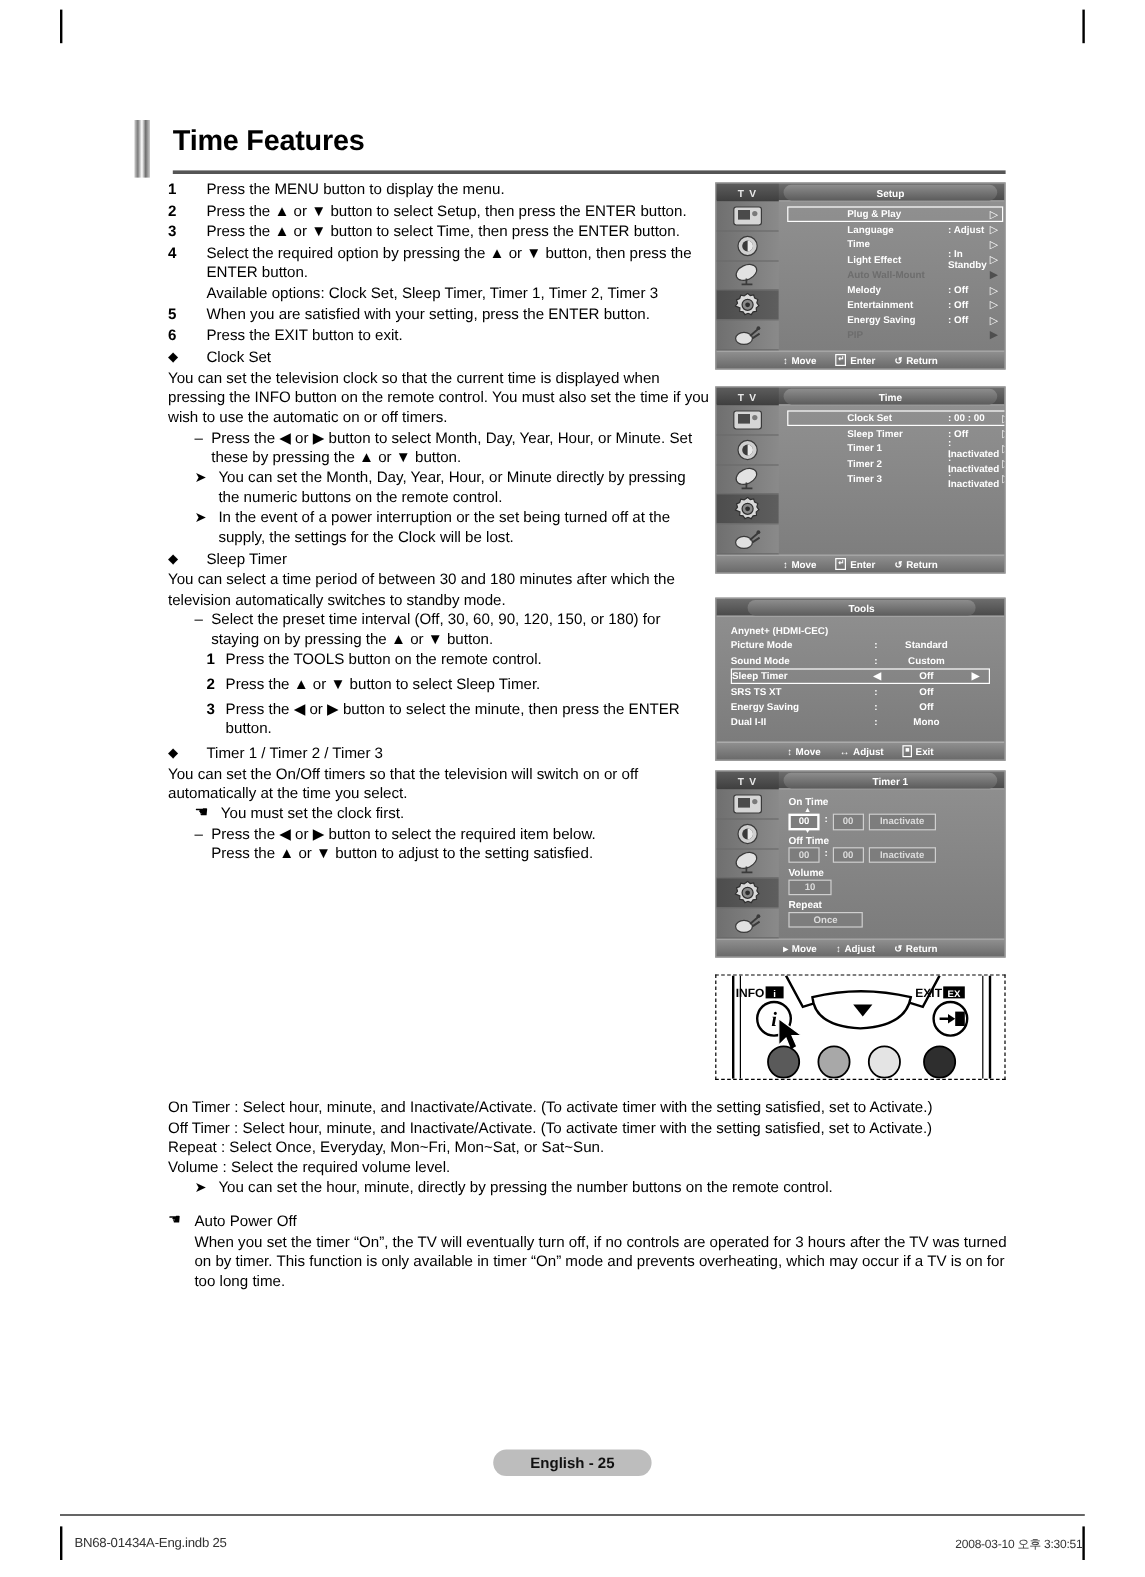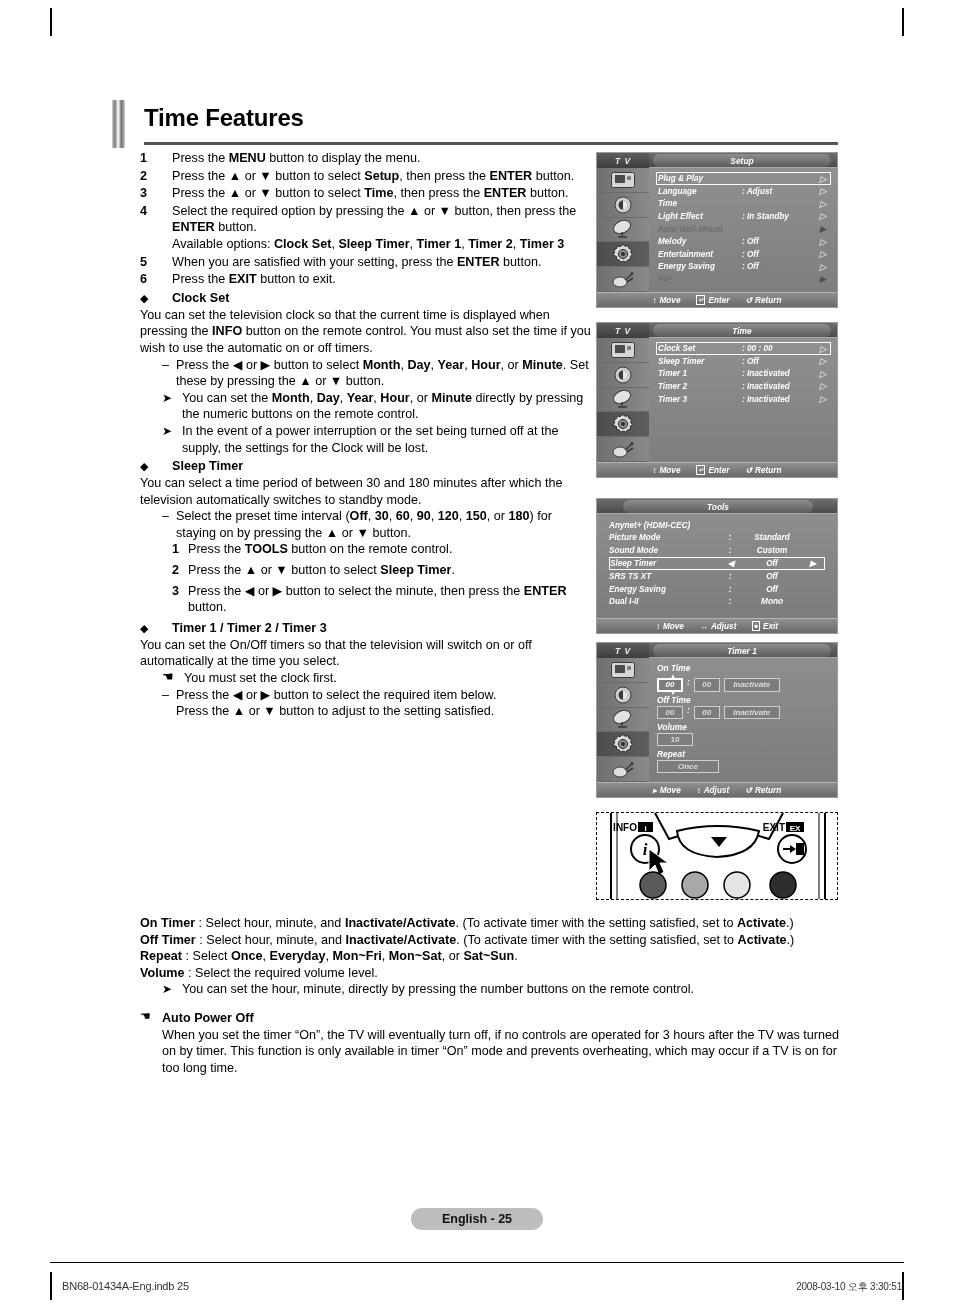--- a/index.html
+++ b/index.html
@@ -67,39 +67,38 @@
   .note .body { flex:1; }
 
   .note-wide { display:flex; }
   .note-wide .mark { width:22px; flex:0 0 22px; font-size:12px; }
   .note-wide .body { flex:1; }
 
   .hand { display:flex; margin-left:22px; }
   .hand .mark { width:22px; flex:0 0 22px; }
   .hand .body { flex:1; }
 
-  b, .b { font-weight:bold; }
+  b, .b { font-weight:normal; }
   .sub-head { font-weight:bold; margin:8px 0 7px 0; }
   .indent { margin-left:32px; }
   .indent2 { margin-left:46px; }
   .para { margin:0; }
 
   .handglyph { font-size:13px; line-height:1; }
 
   
   .osd {
     position:absolute;
     width:242px;
     border:1px solid #9a9a9a;
     background:#8b8b8b;
     font-size:8.2px;
     color:#fff;
     font-family:"Liberation Sans", sans-serif;
     overflow:hidden;
-    font-style:italic;
   }
   .osd-top {
     height:15px; position:relative;
     background:linear-gradient(to bottom,#6d6d6d,#4a4a4a);
     border-bottom:1px solid #a9a9a9;
   }
   .osd-tv {
     position:absolute; left:0; top:0; width:52px; height:15px;
     display:flex; align-items:center; justify-content:center;
     color:#e9e9e9; font-weight:bold; font-size:8.5px; letter-spacing:1px;
@@ -127,21 +126,21 @@
   .rail-cell.sel { background:linear-gradient(to right,#4d4d4d,#5e5e5e); }
 
   .osd-list {
     flex:1; padding:4px 6px 0 7px;
     background:linear-gradient(to bottom,#909090,#7e7e7e);
   }
   .row {
     display:flex; align-items:center; height:12.6px; padding:0 2px;
   }
   .row.sel { border:1px solid #ffffff; height:13px; padding:0 1px; }
-  .row .lbl { flex:0 0 84px; font-weight:bold; }
+  .row .lbl { flex:0 0 84px; font-weight:bold;margin-left:48px; }
   .row .val { flex:1; font-weight:bold; }
   .row .arr { flex:0 0 12px; text-align:center; font-size:9px; }
   .row.dim .lbl, .row.dim .val { color:#6d6d6d; }
   .row.dim .arr { color:#4f4f4f; }
 
   .osd-foot {
     height:15px;
     background:linear-gradient(to bottom,#8f8f8f,#6a6a6a);
     border-top:1px solid #b4b4b4;
     display:flex; align-items:center; justify-content:center; gap:16px;

